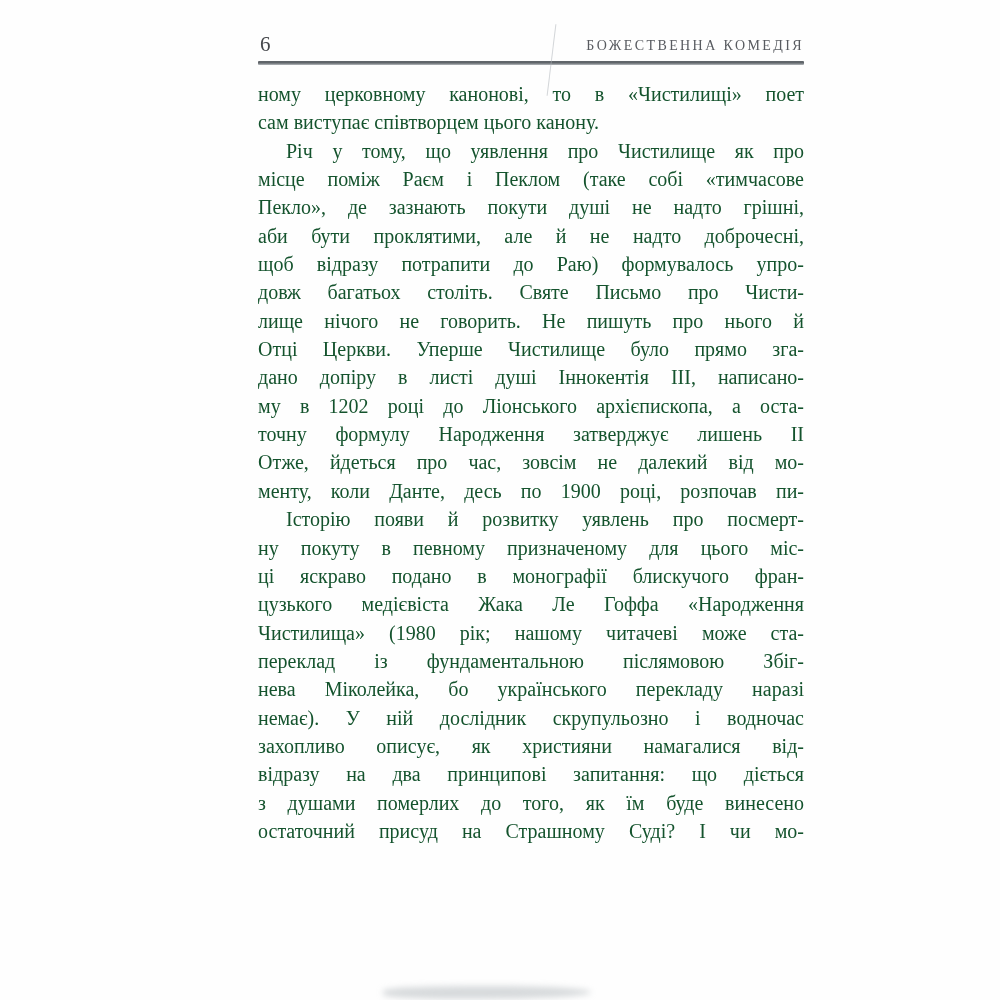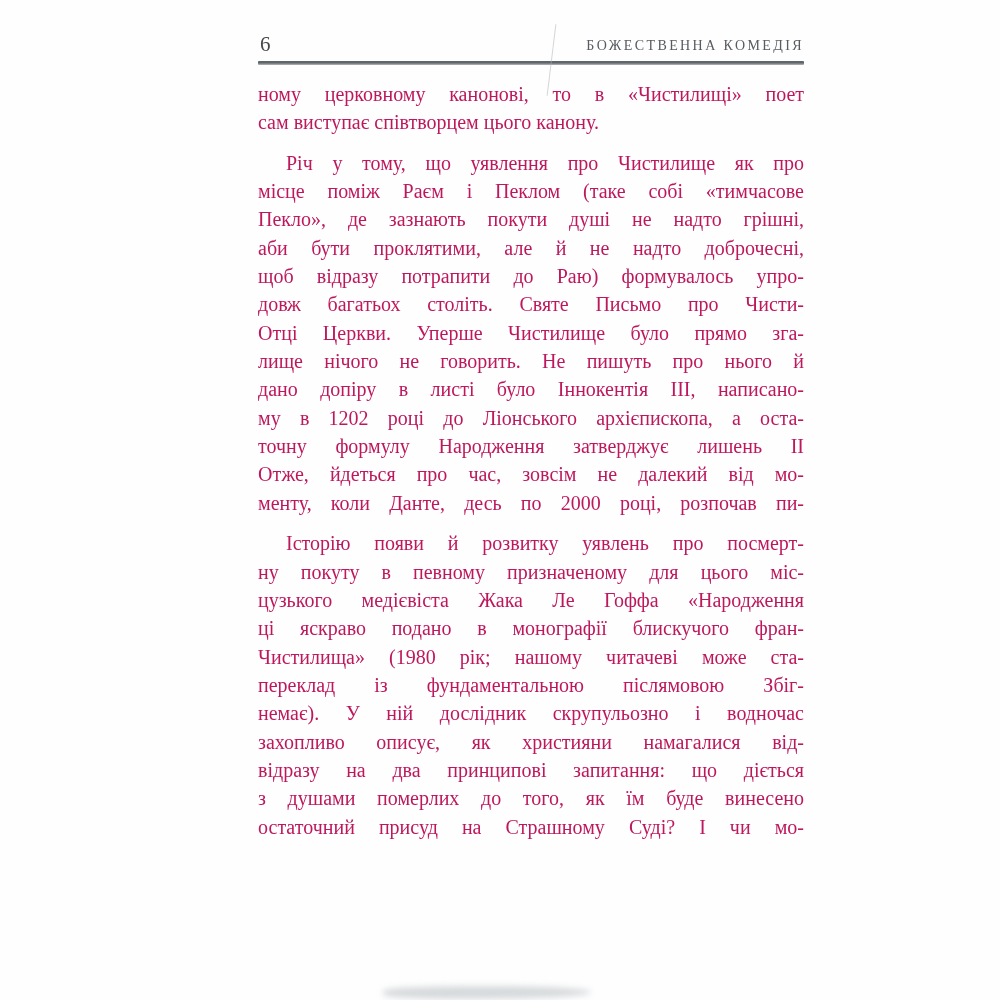--- a/index.html
+++ b/index.html
@@ -17,28 +17,28 @@
     font-size:14px; letter-spacing:2.4px; color:#585b60;
   }
   .rule {
     position:absolute; left:258px; top:61px; width:546px; height:4px;
     background:linear-gradient(to bottom, #60656a 0%, #60656a 45%, #b6babd 100%);
     border-radius:1px;
   }
 
   .bodytext {
     position:absolute; left:258px; top:80px; width:546px;
-    color:#be185d; font-size:20px;
+    color:#14532d; font-size:20px;
   }
   .line {
     height:28.35px; line-height:28.35px;
     text-align:justify; text-align-last:justify;
     overflow:hidden; white-space:nowrap;
   }
-  .line.indent { padding-left:28px;margin-top:12px; }
+  .line.indent { padding-left:28px; }
   .line.para-end { text-align-last:left; }
 
   .crease {
     position:absolute; left:551px; top:24px; width:1px; height:72px;
     background:rgba(175,180,186,0.55); transform:rotate(7deg);
   }
   .smudge {
     position:absolute; left:383px; top:986px; width:208px; height:13px;
     background:rgba(168,176,180,0.45);
     border-radius:45% 55% 60% 40%;
@@ -61,33 +61,34 @@
 
   <div class="bodytext">
       <div class="line">ному церковному канонові, то в «Чистилищі» поет</div>
       <div class="line para-end">сам виступає співтворцем цього канону.</div>
       <div class="line indent">Річ у тому, що уявлення про Чистилище як про</div>
       <div class="line">місце поміж Раєм і Пеклом (таке собі «тимчасове</div>
       <div class="line">Пекло», де зазнають покути душі не надто грішні,</div>
       <div class="line">аби бути проклятими, але й не надто доброчесні,</div>
       <div class="line">щоб відразу потрапити до Раю) формувалось упро-</div>
       <div class="line">довж багатьох століть. Святе Письмо про Чисти-</div>
+      <div class="line">лище нічого не говорить. Не пишуть про нього й</div>
       <div class="line">Отці Церкви. Уперше Чистилище було прямо зга-</div>
-      <div class="line">лище нічого не говорить. Не пишуть про нього й</div>
-      <div class="line">дано допіру в листі було Іннокентія III, написано-</div>
+      <div class="line">дано допіру в листі душі Іннокентія III, написано-</div>
       <div class="line">му в 1202 році до Ліонського архієпископа, а оста-</div>
       <div class="line">точну формулу Народження затверджує лишень II</div>
       <div class="line">Отже, йдеться про час, зовсім не далекий від мо-</div>
-      <div class="line">менту, коли Данте, десь по 2000 році, розпочав пи-</div>
+      <div class="line">менту, коли Данте, десь по 1900 році, розпочав пи-</div>
       <div class="line indent">Історію появи й розвитку уявлень про посмерт-</div>
       <div class="line">ну покуту в певному призначеному для цього міс-</div>
+      <div class="line">ці яскраво подано в монографії блискучого фран-</div>
       <div class="line">цузького медієвіста Жака Ле Гоффа «Народження</div>
-      <div class="line">ці яскраво подано в монографії блискучого фран-</div>
       <div class="line">Чистилища» (1980 рік; нашому читачеві може ста-</div>
       <div class="line">переклад із фундаментальною післямовою Збіг-</div>
+      <div class="line">нева Міколейка, бо українського перекладу наразі</div>
       <div class="line">немає). У ній дослідник скрупульозно і водночас</div>
       <div class="line">захопливо описує, як християни намагалися від-</div>
       <div class="line">відразу на два принципові запитання: що діється</div>
       <div class="line">з душами померлих до того, як їм буде винесено</div>
       <div class="line">остаточний присуд на Страшному Суді? І чи мо-</div>
     </div>
 
   <div class="smudge"></div>
 
 </div>

